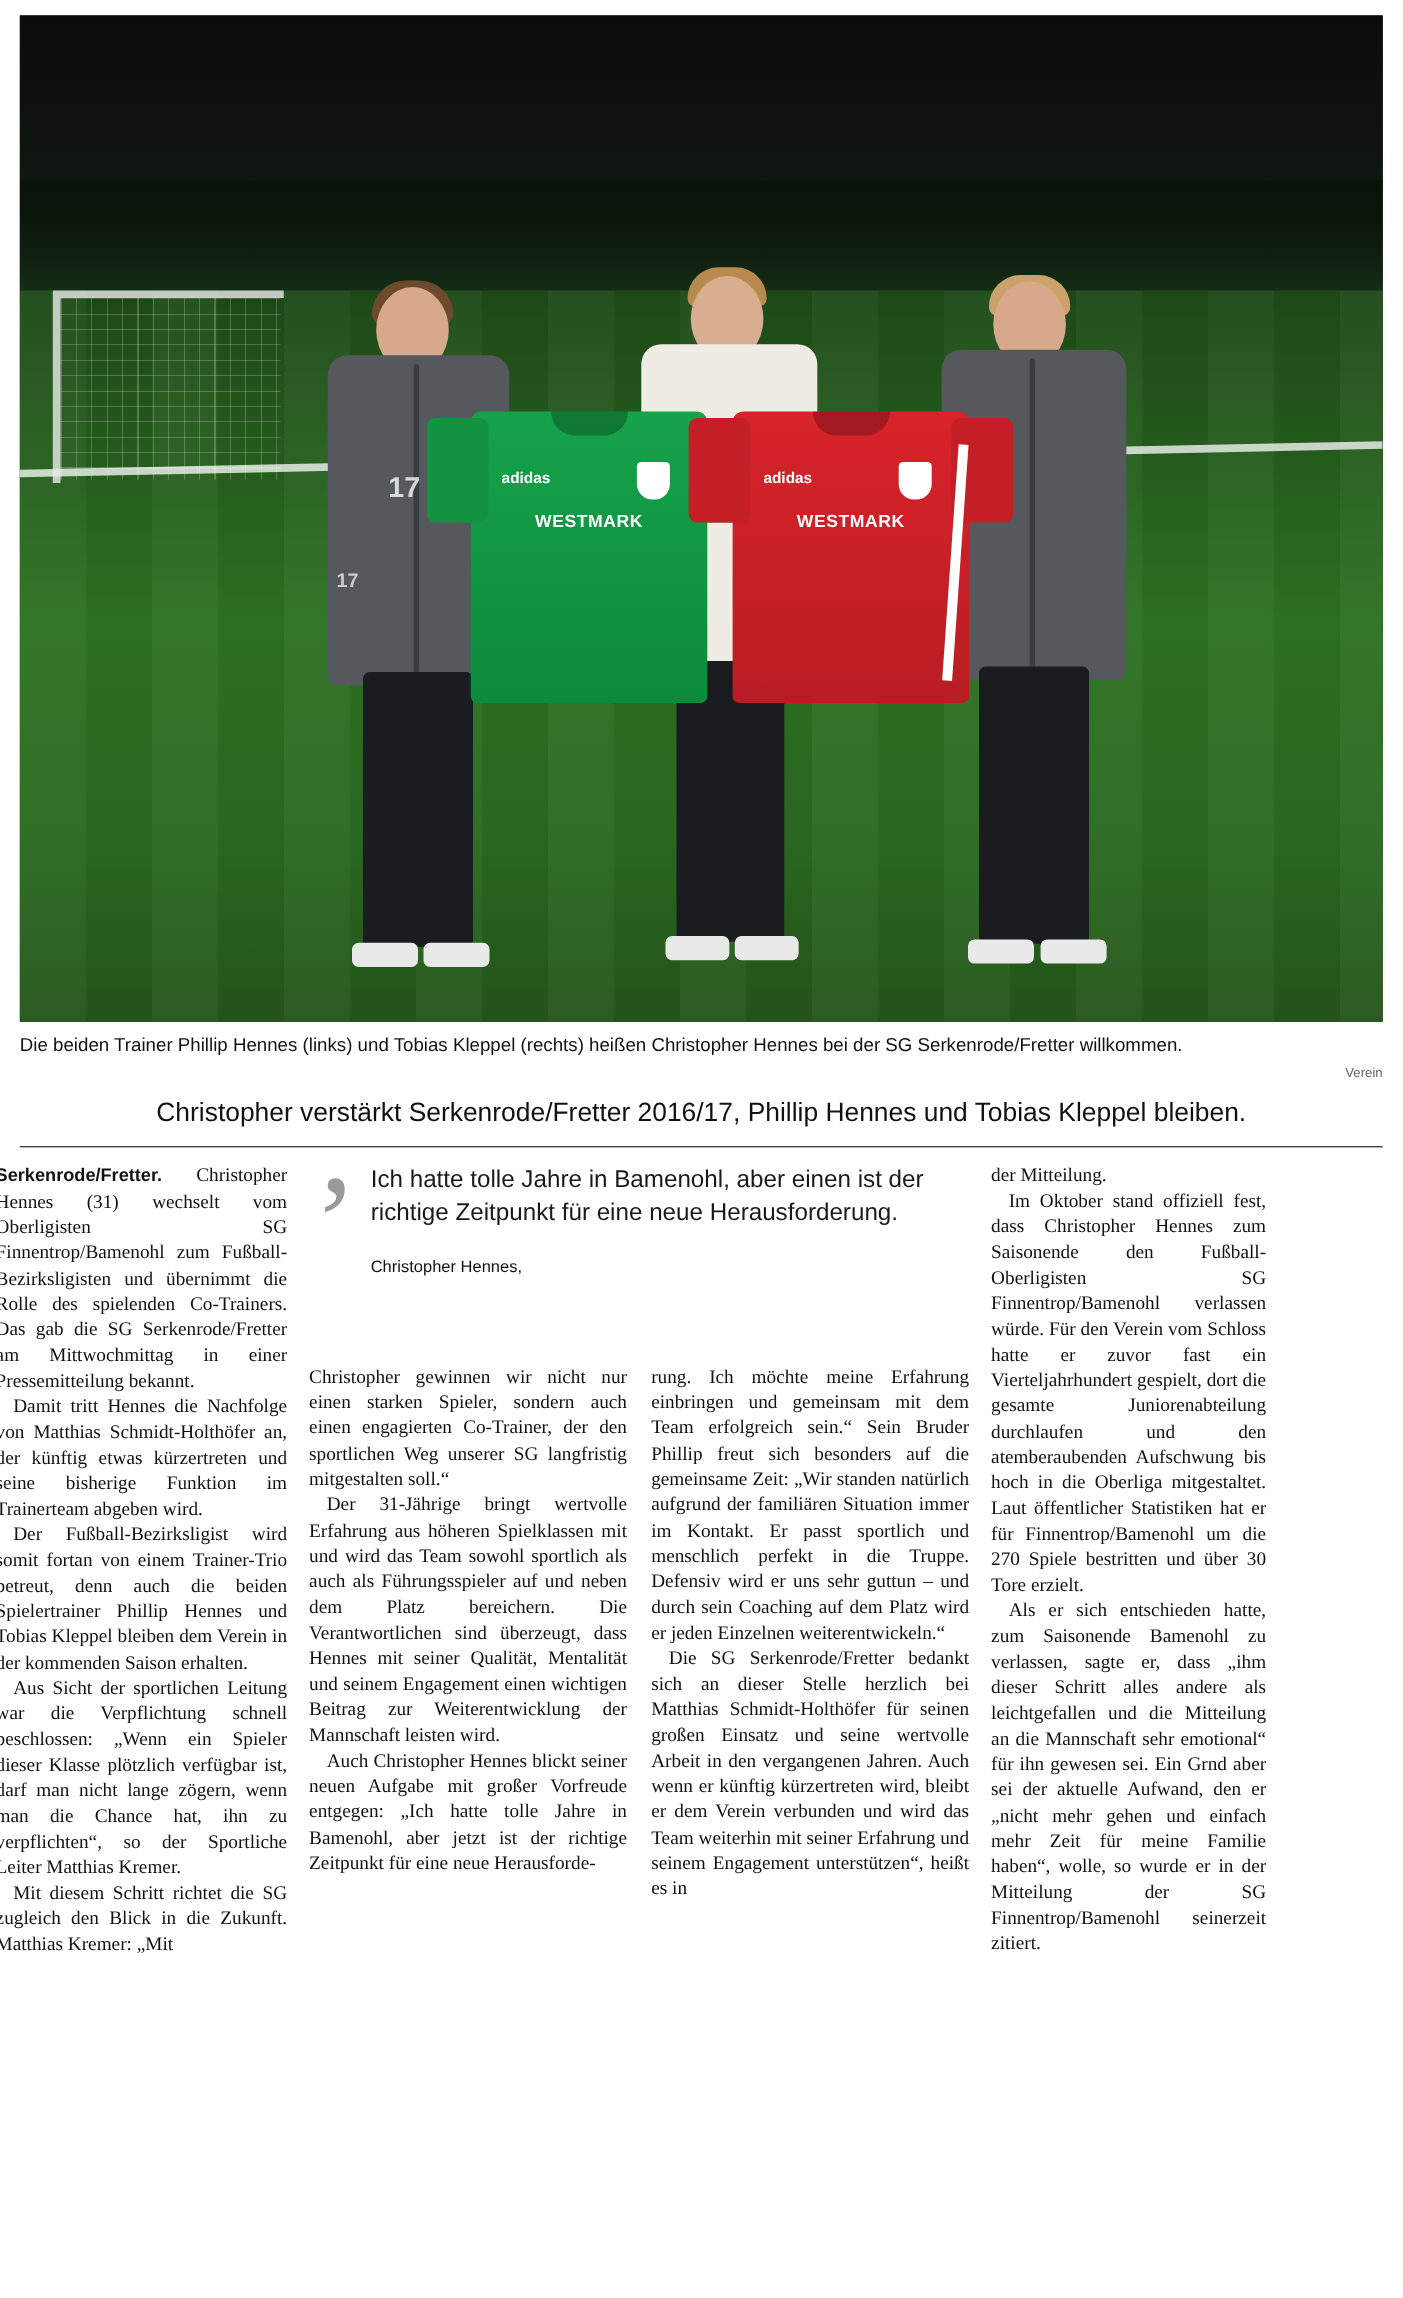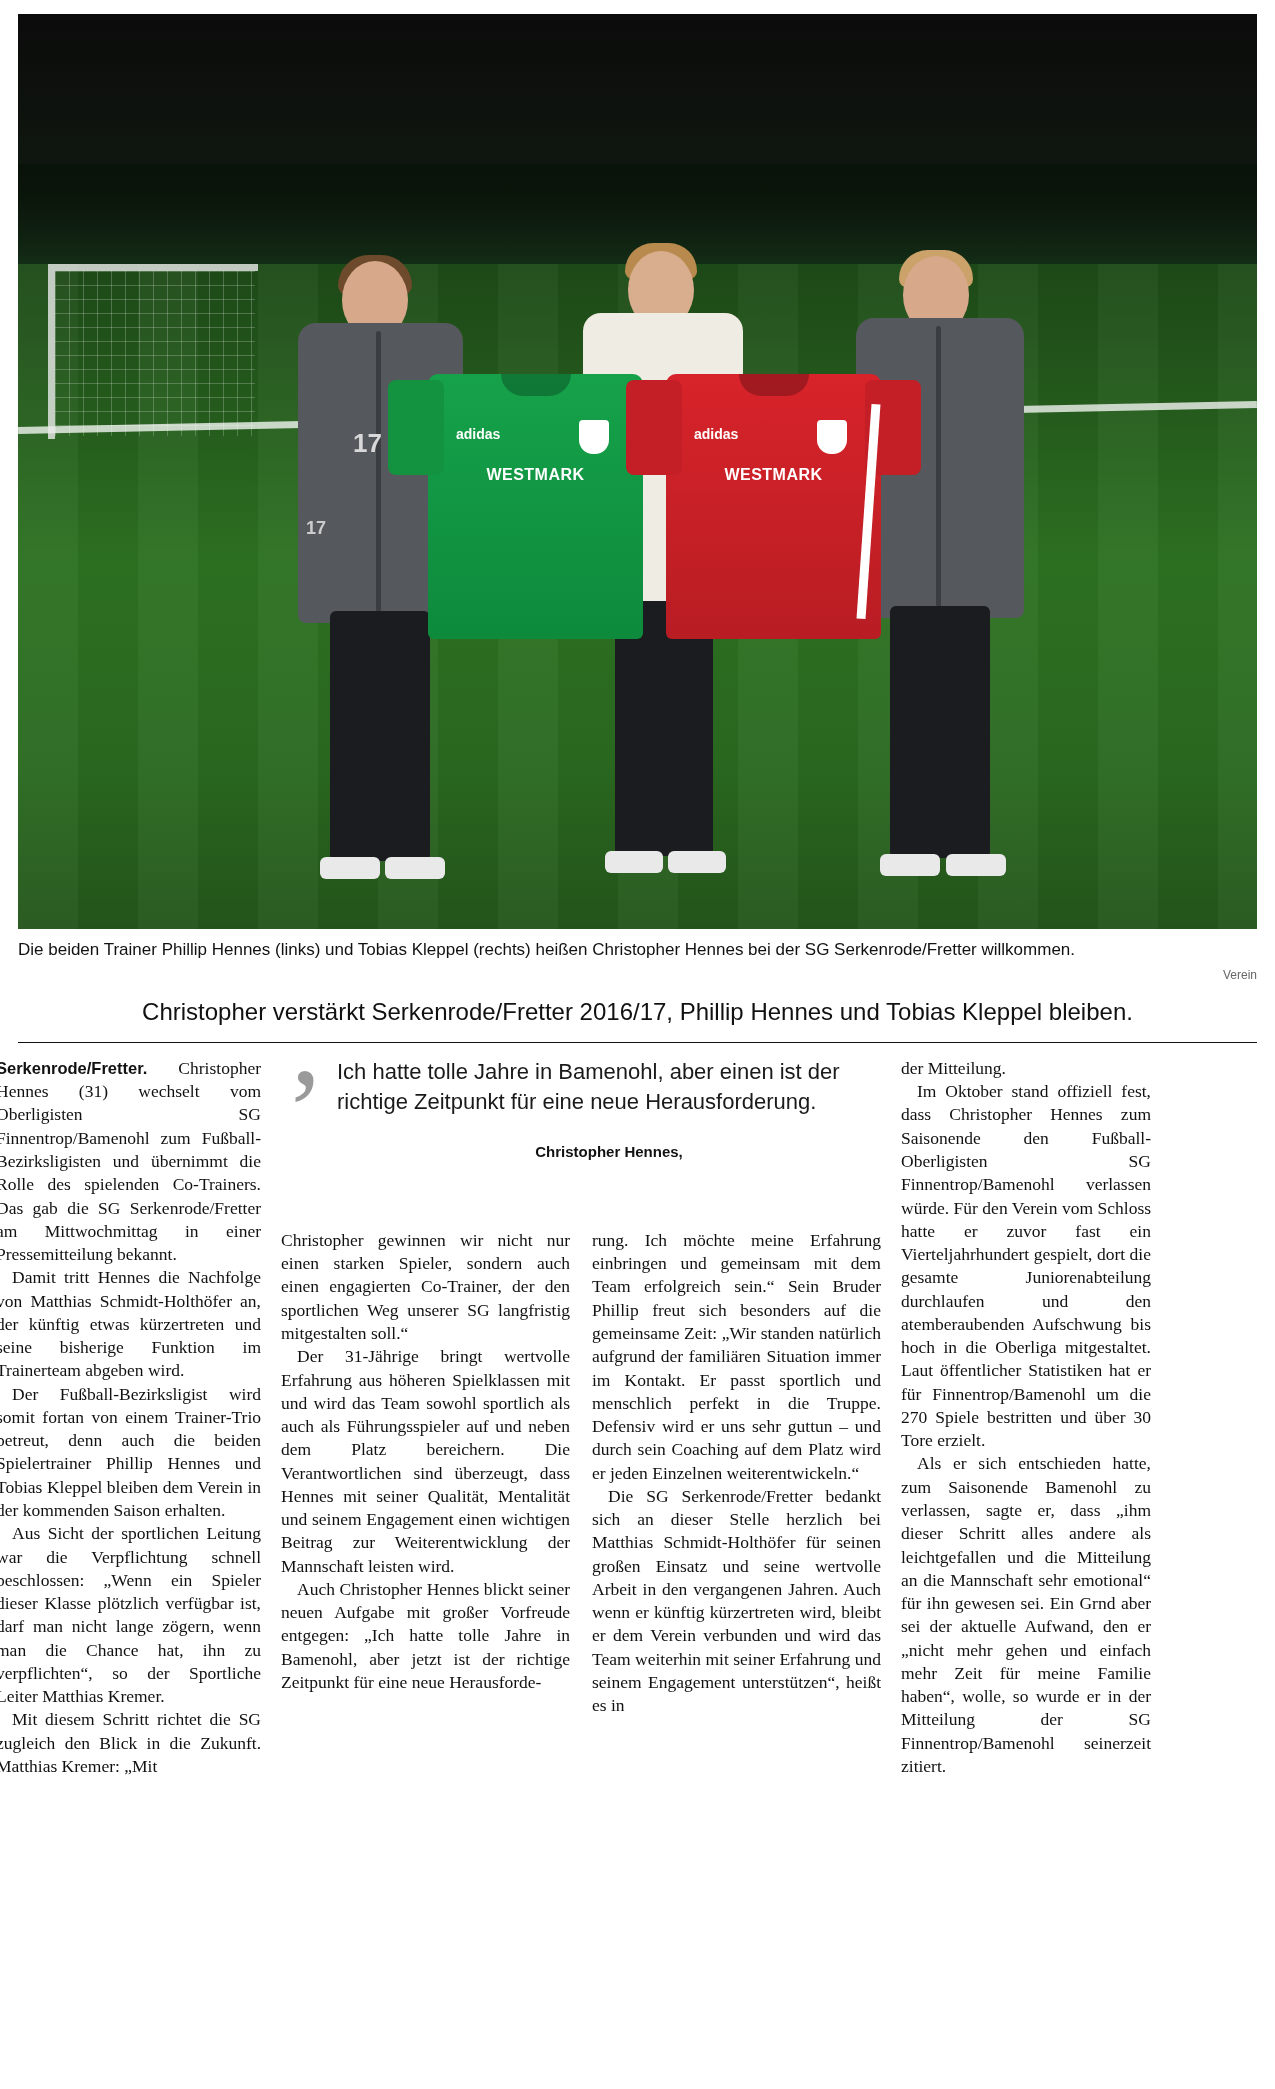--- a/index.html
+++ b/index.html
@@ -234,29 +234,29 @@
     color: #9a9a9a;
   }
   .quote-text {
     font-family: "Liberation Sans", sans-serif;
     font-size: 22px;
     line-height: 1.36;
     color: #1a1a1a;
   }
   .quote-attr {
     font-family: "Liberation Sans", sans-serif;
-    font-weight: bold;
+    font-weight: normal;
     font-size: 15px;
-    text-align: center;
+    text-align: left;
     margin-top: 26px;
   }
   .mid-cols {
     display: flex;
     gap: 22px;
-    margin-top: 22px;
+    margin-top: 33px;
   }
   .mid-cols .col { width: 289px; }
   .col-4 { width: 250px; }
 </style>
 </head>
 <body>
 
 <div class="page">
 
 

